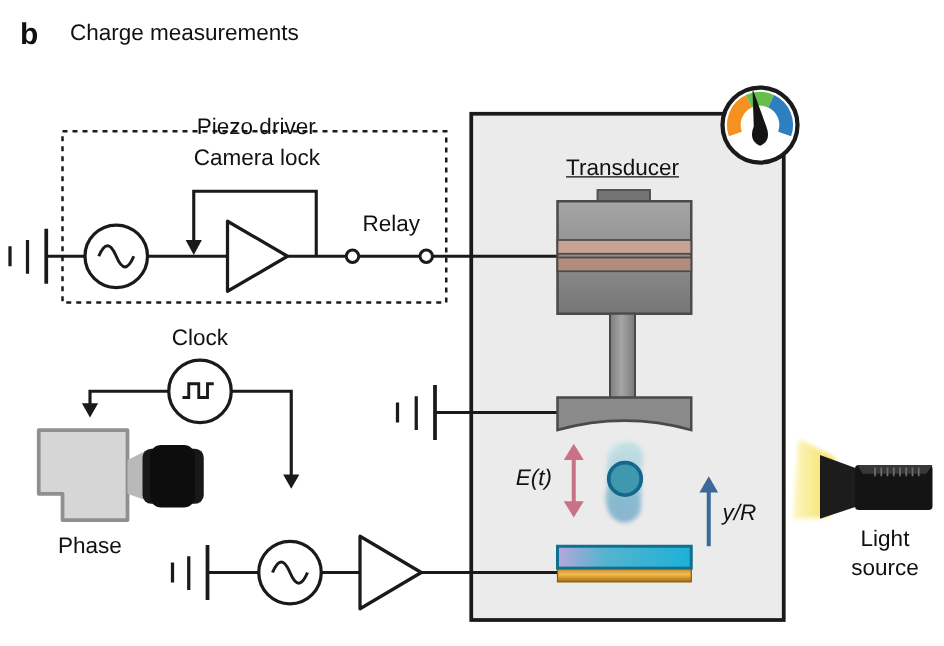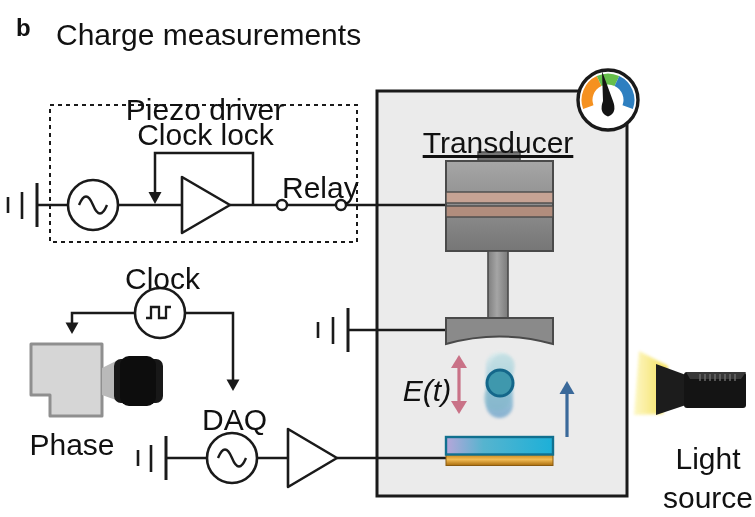--- a/index.html
+++ b/index.html
@@ -1,21 +1,21 @@
 <!DOCTYPE html>
 <html><head>
 <meta charset="utf-8">
 <style>
   html,body{margin:0;padding:0;background:#ffffff;}
   #canvas{
     position:relative;width:755px;height:517px;background:#ffffff;overflow:hidden;
     font-family:"Liberation Sans","DejaVu Sans",sans-serif;color:#111;
   }
   #wiring{position:absolute;left:0;top:0;}
-  .lbl{position:absolute;font-size:30px;line-height:1.3;color:#111;white-space:pre-line;}
+  .lbl{position:absolute;font-size:18px;line-height:1.3;color:#111;white-space:pre-line;}
   .center{text-align:center;}
   .panel-label{font-weight:bold;font-size:24px;}
   .italic{font-style:italic;}
 </style>
 </head>
 <body>
 
 <div id="canvas">
 
   <svg id="wiring" width="755" height="517" viewBox="0 0 755 517">
@@ -181,26 +181,26 @@
         <path d="M730,374 V381"></path>
           <path d="M735,374 V381"></path>
       </g>
     </g>
   </svg>
 
   <div class="lbl panel-label" style="left:16px;top:12px;">b</div>
   <div class="lbl" style="left:56px;top:15px;">Charge measurements</div>
 
   <div class="lbl center" style="left:100px;top:74px;width:210px;margin-top:16px;">Piezo driver</div>
-  <div class="lbl center" style="left:128px;top:115px;width:155px;">Clock lock</div>
-  <div class="lbl center" style="left:282px;top:168px;width:62px;text-align:right;">Relay</div>
+  <div class="lbl center" style="left:128px;top:115px;width:155px;">Camera lock</div>
+  <div class="lbl center" style="left:282px;top:168px;width:62px;">Relay</div>
 
   <div class="lbl center" style="left:418px;top:123px;width:160px;text-decoration:underline;">Transducer</div>
 
   <div class="lbl center" style="left:125px;top:259px;width:70px;">Clock</div>
   <div class="lbl center" style="left:24px;top:425px;width:96px;">Phase</div>
-  <div class="lbl center" style="left:202px;top:400px;width:60px;">DAQ</div>
 
   <div class="lbl italic center" style="left:402px;top:371px;width:50px;">E(t)</div>
-
-  <div class="lbl center" style="left:662px;top:420px;width:92px;margin-top:19px;">Light source</div>
+  <div class="lbl italic" style="left:578px;top:399px;width:60px;">y/R</div>
+
+  <div class="lbl center" style="left:662px;top:420px;width:92px;">Light source</div>
 
 </div>
 
 </body></html>

